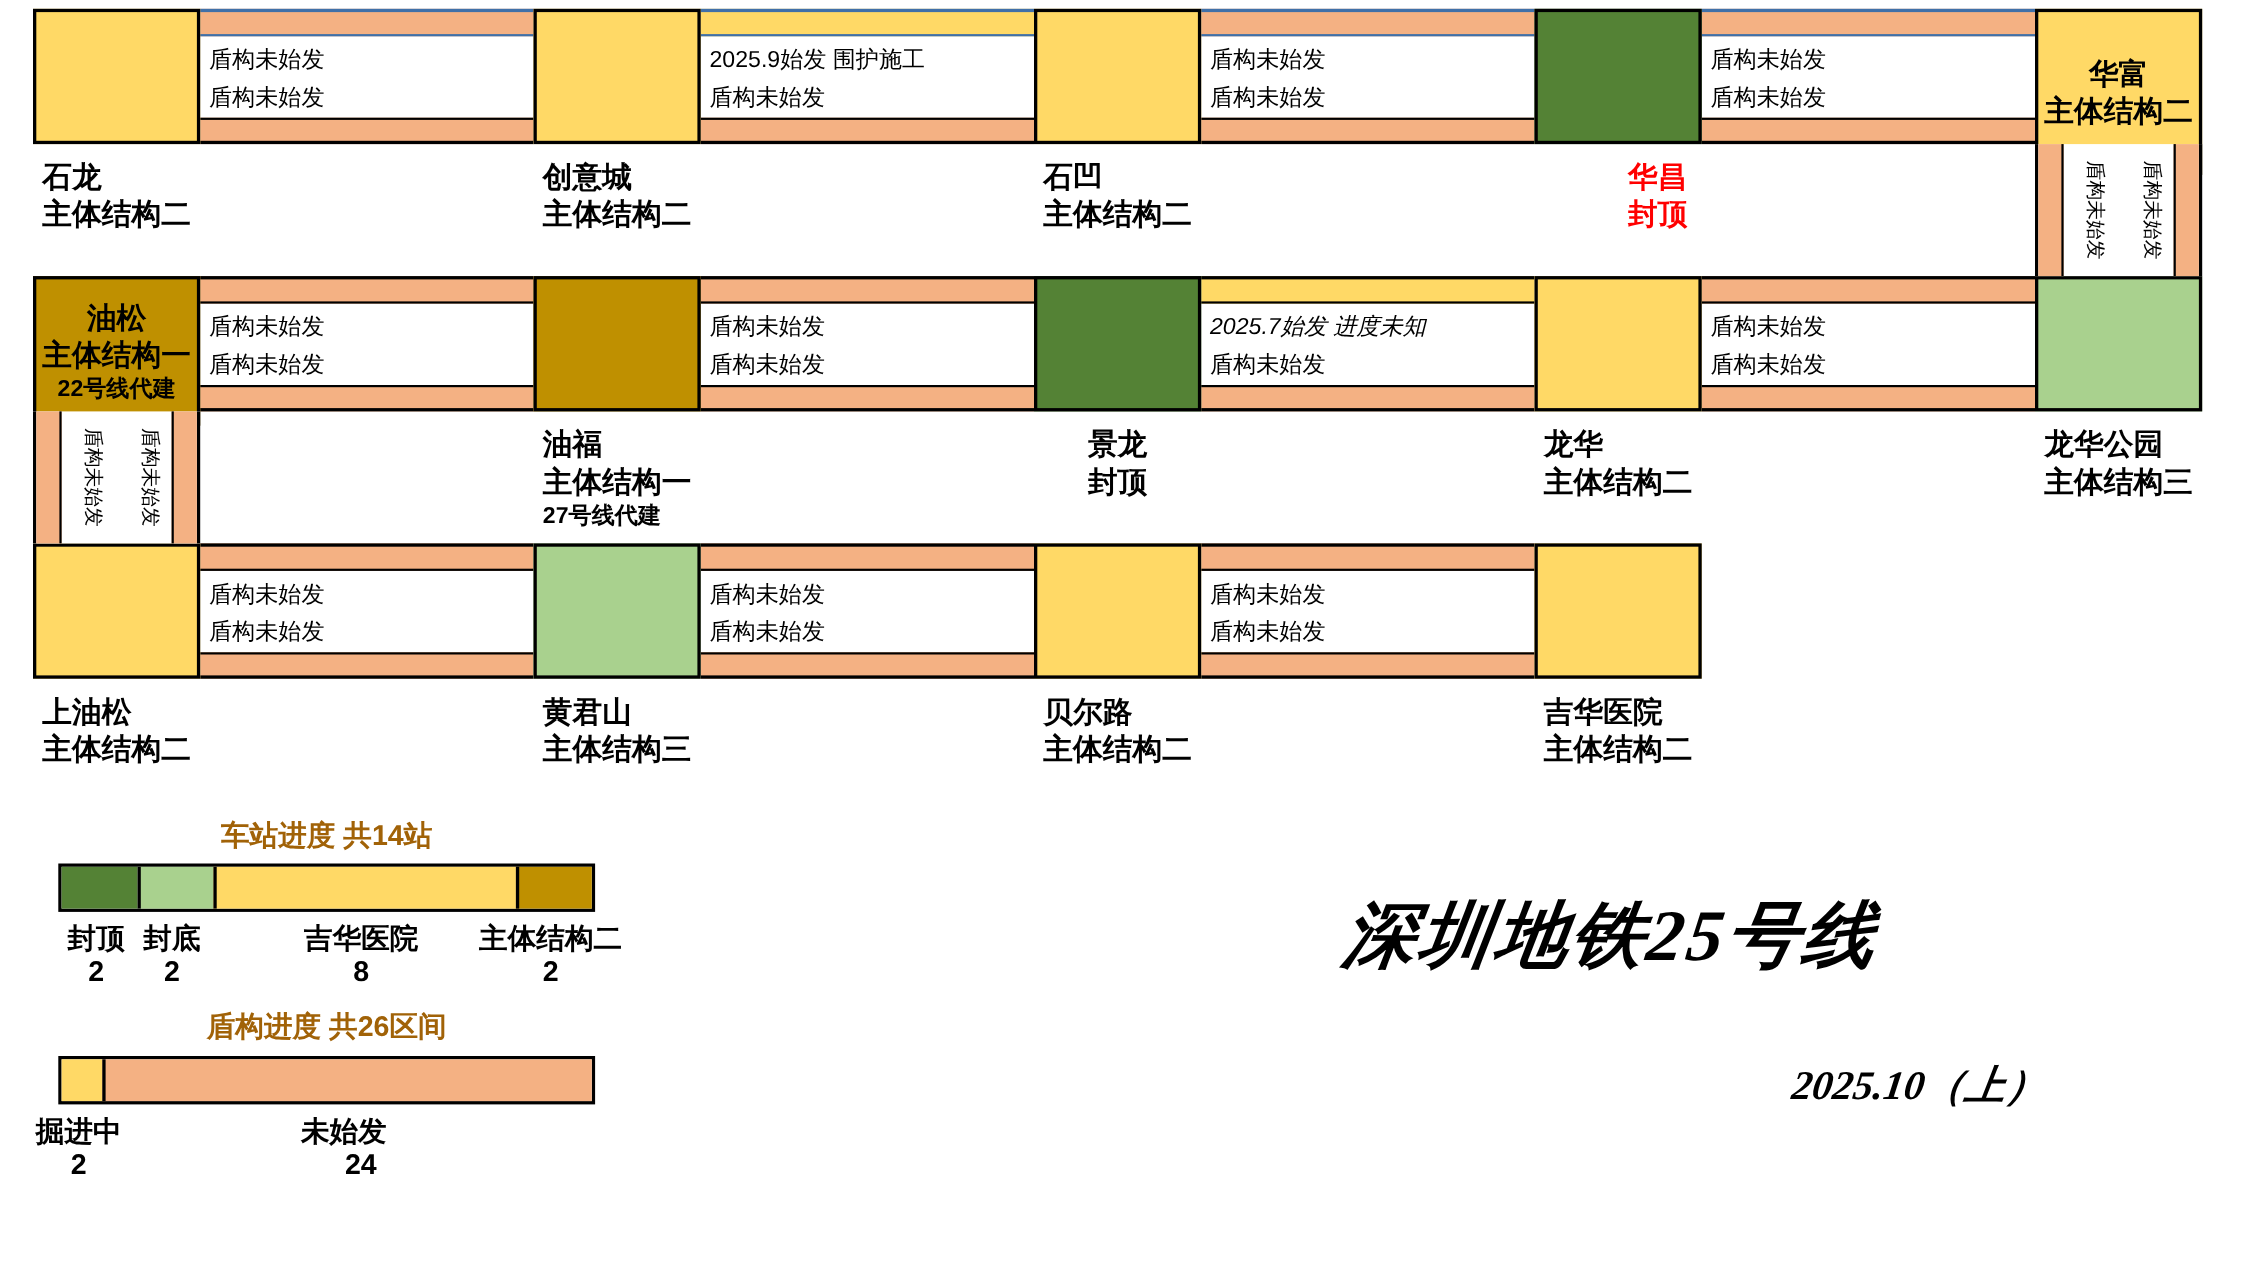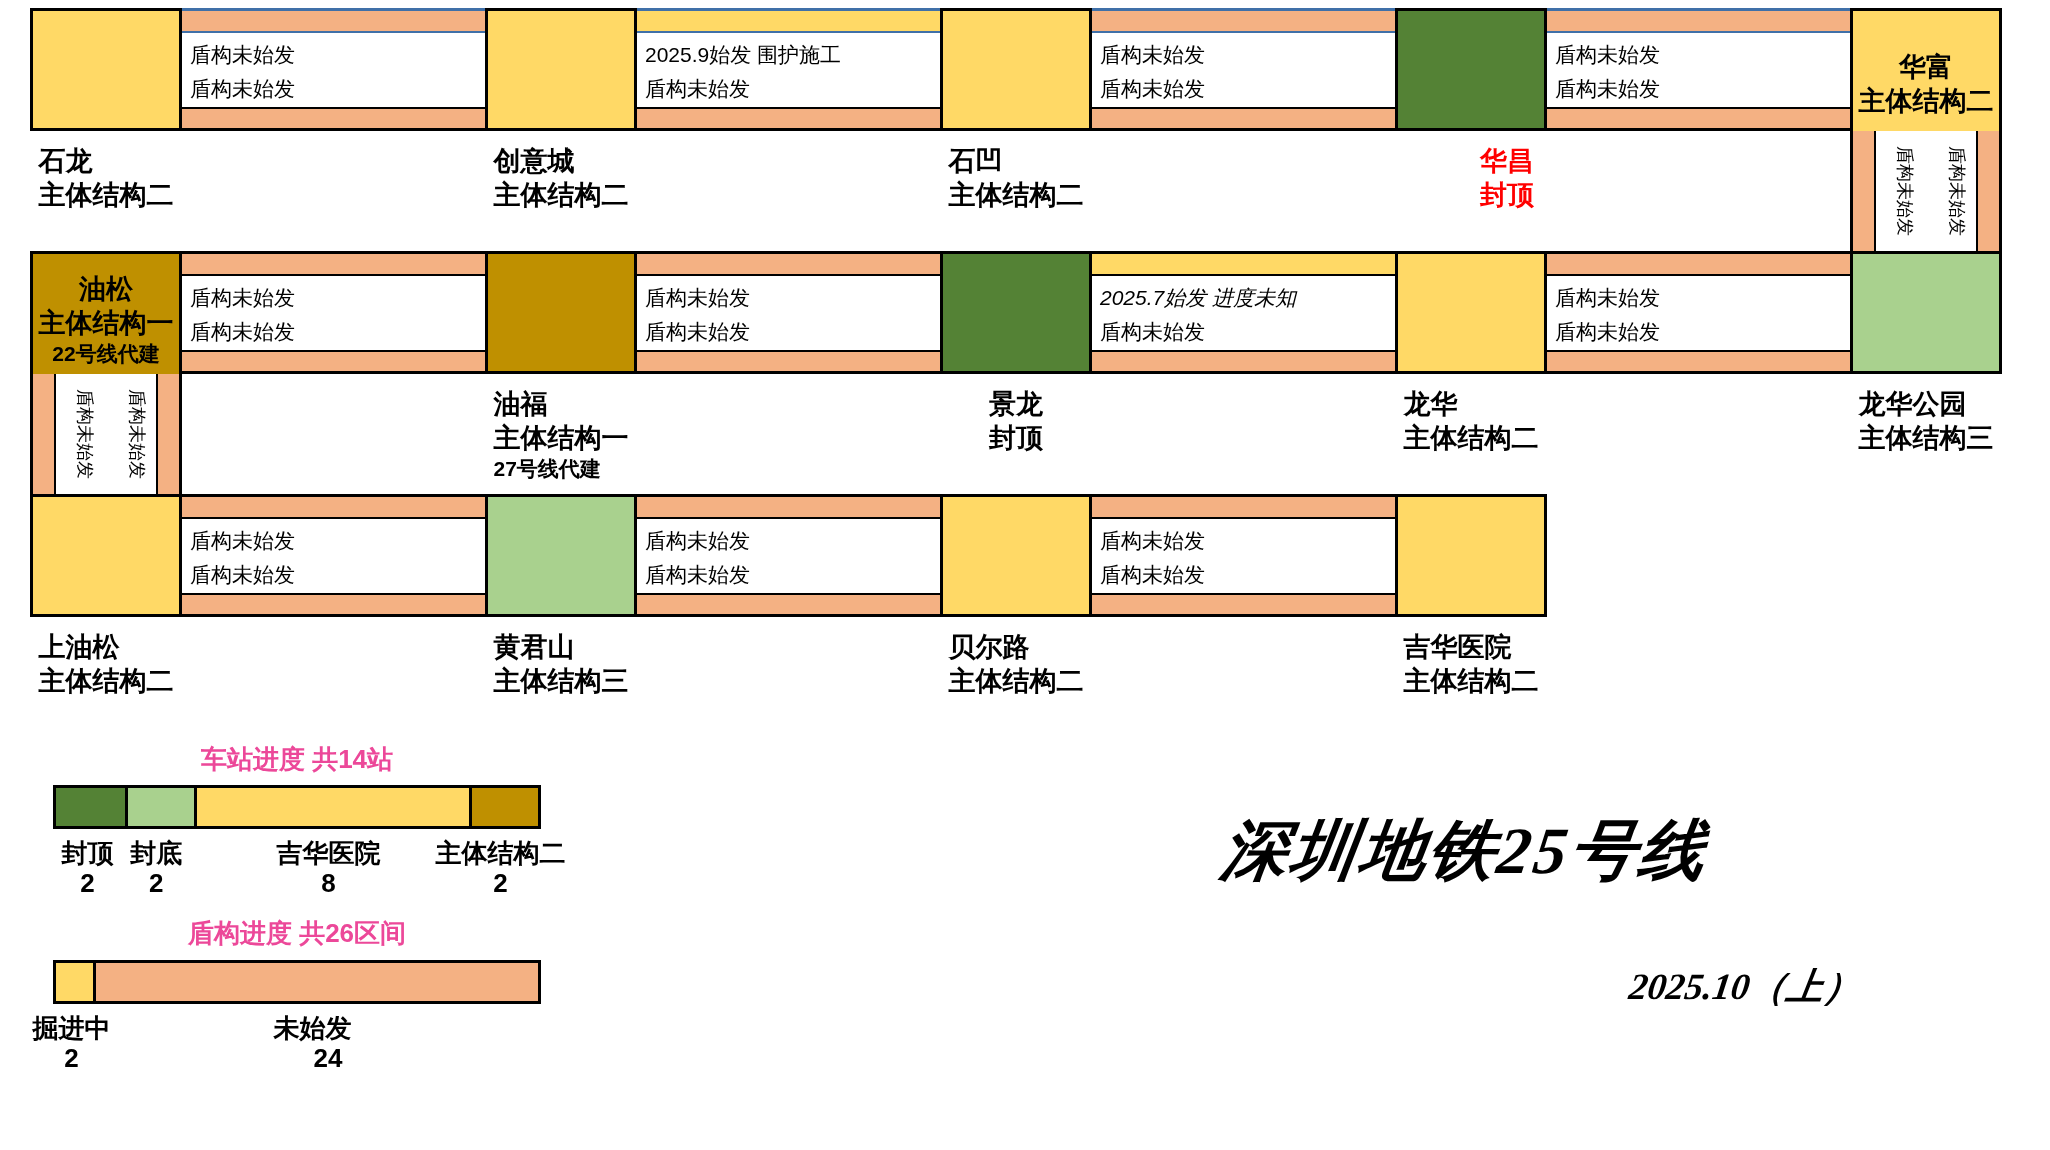--- a/index.html
+++ b/index.html
@@ -10,21 +10,21 @@
   .inside-label{position:absolute;inset:0;display:flex;flex-direction:column;align-items:center;justify-content:center;font-weight:bold;color:#000;}
   .lbl-line{font-size:27px;line-height:34px;white-space:nowrap;}
   .lbl-small{font-size:21px;line-height:27px;white-space:nowrap;}
   .st-label{position:absolute;transform:translateX(-50%);text-align:left;font-weight:bold;color:#000;}
   .segment{position:absolute;background:#fff;}
   .bar{position:absolute;left:0;width:100%;box-sizing:border-box;}
   .bore-text{position:absolute;left:8px;font-size:21px;line-height:26px;color:#000;white-space:nowrap;}
   .vconn{position:absolute;background:#fff;box-sizing:border-box;border-left:3px solid #000;border-right:3px solid #000;}
   .vstrip{position:absolute;top:0;height:100%;width:23px;box-sizing:border-box;}
   .vtext{position:absolute;top:50%;font-size:18px;color:#000;white-space:nowrap;transform:translate(-50%,-50%) rotate(90deg);}
-  .legend-title{position:absolute;left:53px;width:488px;text-align:center;font-size:26px;font-weight:bold;color:#ec4899;}
+  .legend-title{position:absolute;left:53px;width:488px;text-align:center;font-size:26px;font-weight:bold;color:#a16207;}
   .legend-bar{position:absolute;left:53px;width:488px;height:44px;box-sizing:border-box;border:3px solid #000;display:flex;}
   .legend-seg{height:100%;box-sizing:border-box;}
   .legend-seg + .legend-seg{border-left:3px solid #000;}
   .legend-lbl{position:absolute;transform:translateX(-50%);font-size:26px;font-weight:bold;color:#000;white-space:nowrap;text-align:center;}
   .title-main{position:absolute;left:1215px;top:806px;width:500px;text-align:center;
       font-family:"Liberation Serif","DejaVu Serif",serif;font-style:italic;font-weight:bold;
       font-size:66px;letter-spacing:3px;color:#000;transform:skewX(-8deg);white-space:nowrap;}
   .title-sub{position:absolute;left:1600px;top:962px;width:290px;text-align:center;
       font-family:"Liberation Serif","DejaVu Serif",serif;font-style:italic;font-weight:bold;
       font-size:37px;color:#000;transform:skewX(-8deg);white-space:nowrap;}

